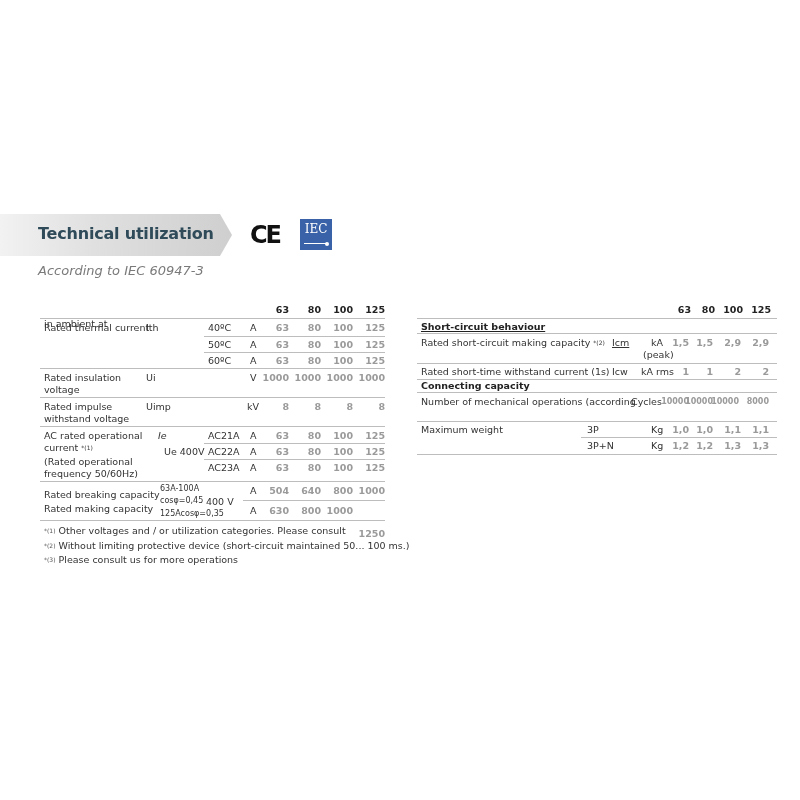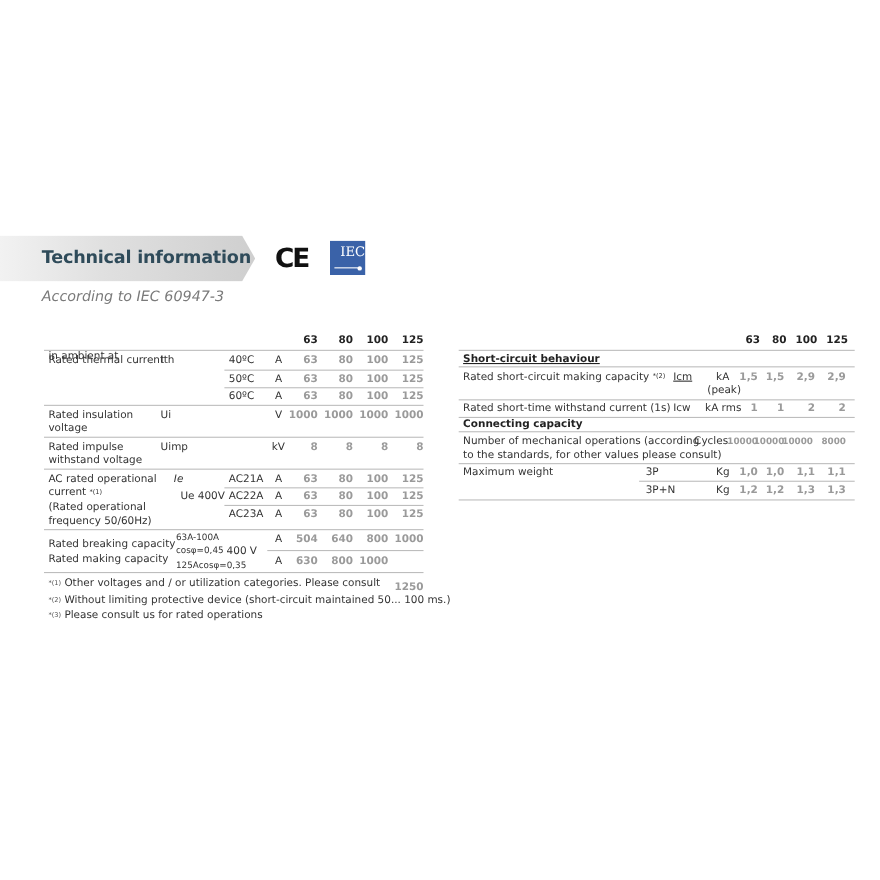--- a/index.html
+++ b/index.html
@@ -21,21 +21,21 @@
     }
     .ce-mark {
       position: absolute; left: 250px; top: 221px;
       font-family: "DejaVu Sans", sans-serif; font-size: 24px; font-weight: bold;
       color: #111; letter-spacing: -2px; line-height: 28px;
     }
     .iec-logo {
       position: absolute; left: 300px; top: 219px; width: 32px; height: 31px;
       background: #3a62a8; color: #fff;
       font-family: "DejaVu Serif", serif; font-size: 12px; line-height: 20px;
-      text-align: right;
+      text-align: center;
     }
     .iec-logo .bar {
       position: absolute; left: 4px; right: 6px; bottom: 6px; height: 1px; background: #fff;
     }
     .iec-logo .dot {
       position: absolute; right: 3px; bottom: 4px; width: 4px; height: 4px; border-radius: 50%; background: #fff;
     }
     .subtitle {
       position: absolute; left: 38px; top: 263px;
       font-size: 13px; font-style: italic; color: #7a7a7a;
@@ -48,21 +48,21 @@
     .sep { position: absolute; height: 1px; background: #bdbdbd; }
     .sup { font-size: 6px; vertical-align: top; }
     .small { font-size: 8px; }
     .footnotes { position: absolute; left: 44px; top: 524px; font-size: 9.5px; color: #333; line-height: 14.5px; }
     .fn-mark { font-size: 6px; vertical-align: top; color: #555; }
   </style>
 </head>
 <body>
 
 <div class="banner"></div>
-<div class="banner-title">Technical information</div>
+<div class="banner-title">Technical utilization</div>
 <div class="ce-mark">CE</div>
 <div class="iec-logo">
   <span>IEC</span>
   <span class="bar"></span><span class="dot"></span>
 </div>
 <div class="subtitle">According to IEC 60947-3</div>
 
 <div class="tbl" style="left:40px; top:300px; width:345px; height:220px;">
 
   <div class="cell hdr" style="left:215px; top:4px;">63</div>
@@ -168,21 +168,21 @@
   <div class="cell num" style="left:215px; top:205px;">630</div>
   <div class="cell num" style="left:247px; top:205px;">800</div>
   <div class="cell num" style="left:279px; top:205px;">1000</div>
   <div class="cell num" style="left:311px; top:205px;margin-top:23px;">1250</div>
   <div class="sep" style="left:0; width:345px; top:220px;"></div>
 </div>
 
 <div class="footnotes">
   <div><span class="fn-mark">*(1)</span> <span>Other voltages and / or utilization categories. Please consult</span></div>
   <div><span class="fn-mark">*(2)</span> <span>Without limiting protective device (short-circuit maintained 50... 100 ms.)</span></div>
-  <div><span class="fn-mark">*(3)</span> <span>Please consult us for rated operations</span></div>
+  <div><span class="fn-mark">*(3)</span> <span>Please consult us for more operations</span></div>
 </div>
 
 <div class="tbl" style="left:417px; top:300px; width:360px; height:160px;">
   <div class="cell hdr" style="left:240px; top:4px;">63</div>
   <div class="cell hdr" style="left:264px; top:4px;">80</div>
   <div class="cell hdr" style="left:292px; top:4px;">100</div>
   <div class="cell hdr" style="left:320px; top:4px;">125</div>
   <div class="sep" style="left:0; width:360px; top:18px;"></div>
 
   <div class="cell section" style="left:4px; top:21px;text-decoration:underline;">Short-circuit behaviour</div>
@@ -204,21 +204,20 @@
   <div class="cell num" style="left:248px; top:66px; width:24px;">1</div>
   <div class="cell num" style="left:272px; top:66px; width:24px;">1</div>
   <div class="cell num" style="left:300px; top:66px; width:24px;">2</div>
   <div class="cell num" style="left:328px; top:66px; width:24px;">2</div>
   <div class="sep" style="left:0; width:360px; top:79px;"></div>
 
   <div class="cell section" style="left:4px; top:80px;">Connecting capacity</div>
   <div class="sep" style="left:0; width:360px; top:92px;"></div>
 
   <div class="cell" style="left:4px; top:96px;">Number of mechanical operations (according</div>
-  <div class="cell" style="left:4px; top:108px;">to the standards, for other values please consult)</div>
   <div class="cell" style="left:214px; top:96px;text-align:center;">Cycles</div>
   <div class="cell num small" style="left:244px; top:96px; width:28px;">10000</div>
   <div class="cell num small" style="left:268px; top:96px; width:28px;">10000</div>
   <div class="cell num small" style="left:294px; top:96px; width:28px;">10000</div>
   <div class="cell num small" style="left:324px; top:96px; width:28px;">8000</div>
   <div class="sep" style="left:0; width:360px; top:121px;"></div>
 
   <div class="cell" style="left:4px; top:124px;">Maximum weight</div>
   <div class="cell" style="left:170px; top:124px;">3P</div>
   <div class="cell" style="left:234px; top:124px;">Kg</div>

